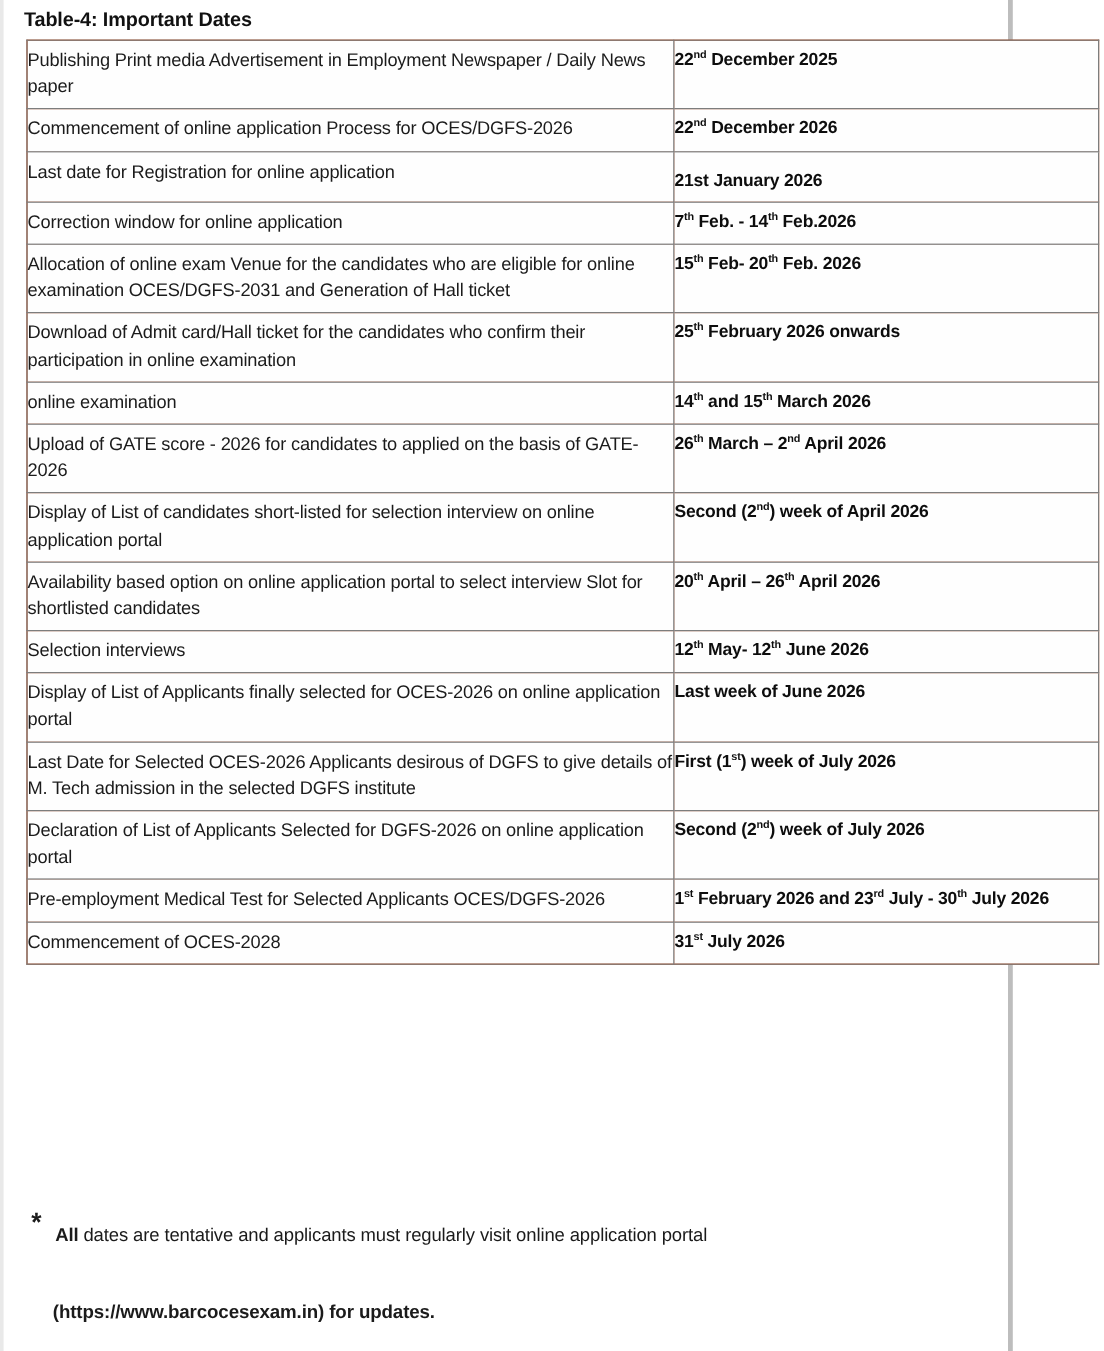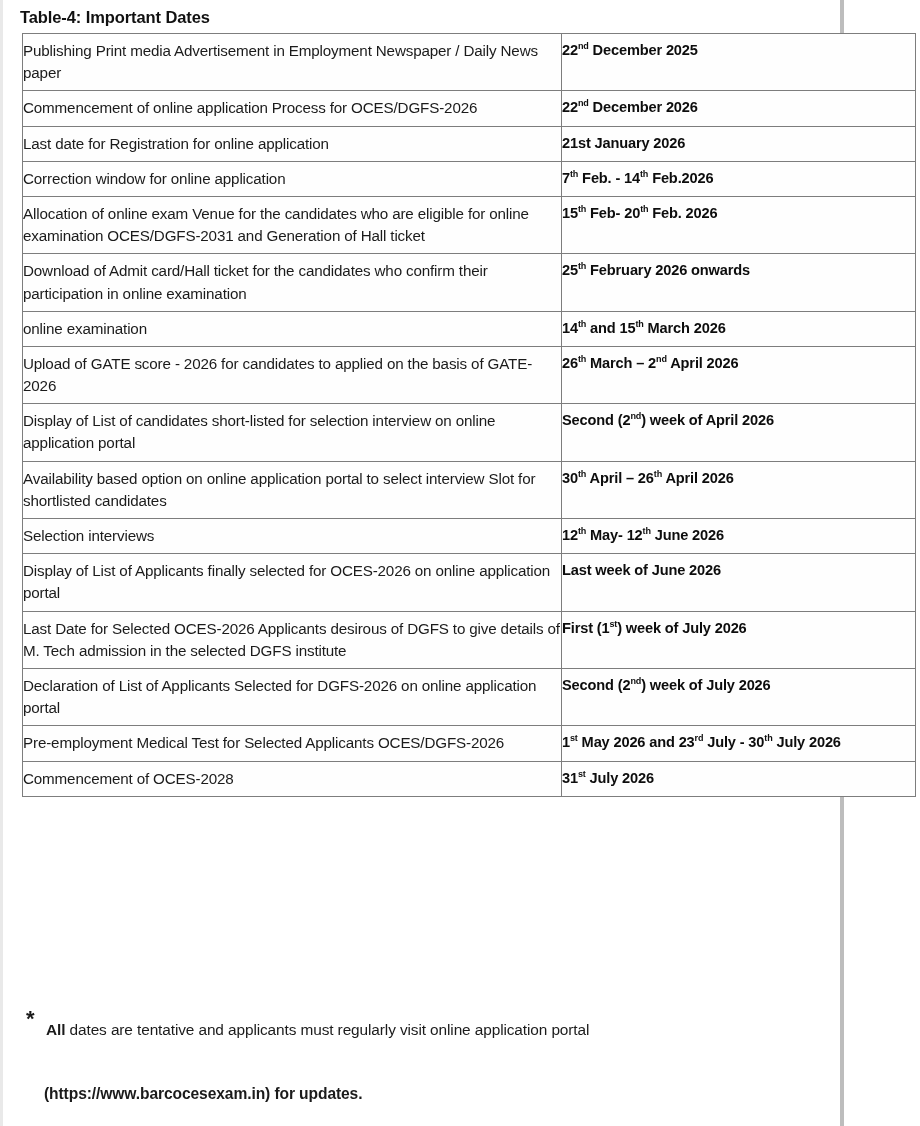--- a/index.html
+++ b/index.html
@@ -86,21 +86,21 @@
     padding-left: 9px;
     padding-right: 4px;
     font-size: 14.6px;
     font-weight: bold;
     line-height: 1.46;
     color: #0d0d0d;
     letter-spacing: -0.15px;
   }
 
   
-  td.datecell.pad-mid { padding-top: 6px; }
+  td.datecell.pad-mid { padding-top: 14px; }
 
   sup {
     font-size: 0.62em;
     vertical-align: super;
     line-height: 0;
   }
 
   .footnote-wrap {
     position: absolute;
     left: 22px;
@@ -186,41 +186,41 @@
         <tr>
           <td class="activity">Upload of GATE score - 2026 for candidates to applied on the basis of   GATE-2026</td>
           <td class="datecell"><span>26</span><sup>th</sup><span> March – 2</span><sup>nd</sup><span> April 2026</span></td>
         </tr>
         <tr>
           <td class="activity">Display of List of candidates short-listed for selection interview on online application portal</td>
           <td class="datecell"><span>Second (2</span><sup>nd</sup><span>) week of April 2026</span></td>
         </tr>
         <tr>
           <td class="activity">Availability based option on online application portal to select interview Slot for shortlisted candidates</td>
-          <td class="datecell"><span>30</span><sup>th</sup><span> April – 26</span><sup>th</sup><span> April 2026</span></td>
+          <td class="datecell"><span>20</span><sup>th</sup><span> April – 26</span><sup>th</sup><span> April 2026</span></td>
         </tr>
         <tr>
           <td class="activity">Selection interviews</td>
           <td class="datecell"><span>12</span><sup>th</sup><span> May- 12</span><sup>th</sup><span> June 2026</span></td>
         </tr>
         <tr>
           <td class="activity">Display of List of Applicants finally selected for OCES-2026 on online application portal</td>
           <td class="datecell"><span>Last week of June 2026</span></td>
         </tr>
         <tr>
           <td class="activity">Last Date for Selected OCES-2026 Applicants desirous of DGFS to give details of M. Tech admission in the selected DGFS institute</td>
           <td class="datecell"><span>First (1</span><sup>st</sup><span>) week of July 2026</span></td>
         </tr>
         <tr>
           <td class="activity">Declaration of List of Applicants Selected for DGFS-2026 on online application portal</td>
           <td class="datecell"><span>Second (2</span><sup>nd</sup><span>) week of July 2026</span></td>
         </tr>
         <tr>
           <td class="activity">Pre-employment Medical Test for Selected Applicants OCES/DGFS-2026</td>
-          <td class="datecell"><span>1</span><sup>st</sup><span> May 2026 and 23</span><sup>rd</sup><span> July - 30</span><sup>th</sup><span> July 2026</span></td>
+          <td class="datecell"><span>1</span><sup>st</sup><span> February 2026 and 23</span><sup>rd</sup><span> July - 30</span><sup>th</sup><span> July 2026</span></td>
         </tr>
         <tr>
           <td class="activity">Commencement of OCES-2028</td>
           <td class="datecell"><span>31</span><sup>st</sup><span> July 2026</span></td>
         </tr>
       </tbody>
   </table>
 
   <div class="footnote-wrap">
     <div class="footnote-line">

